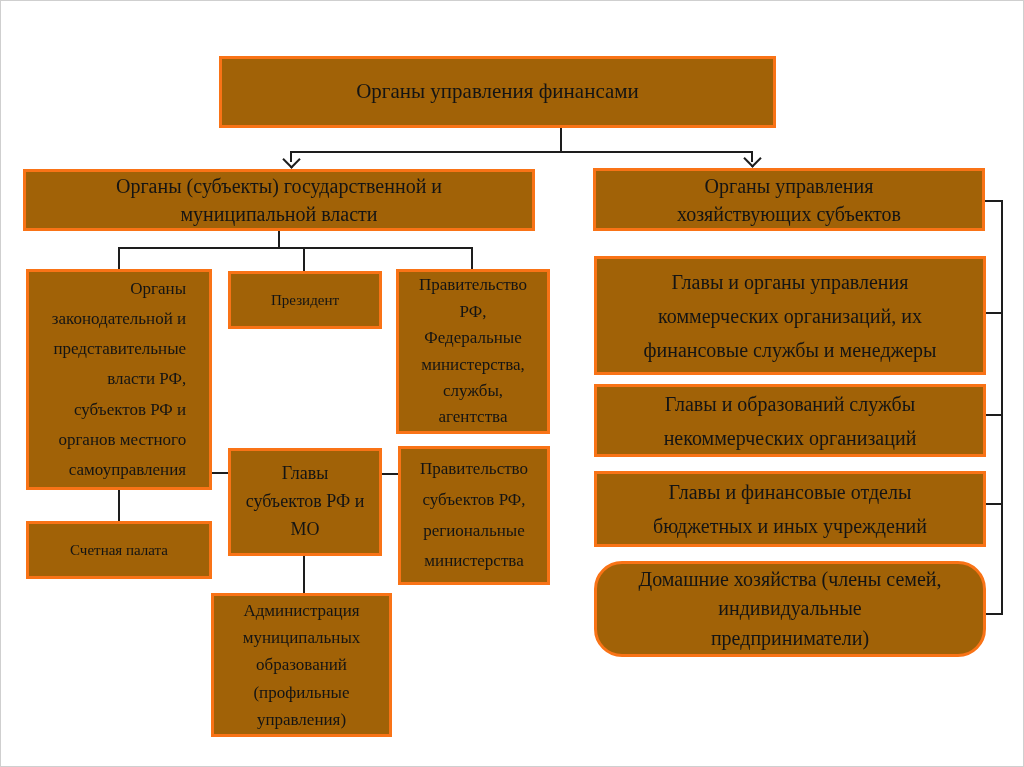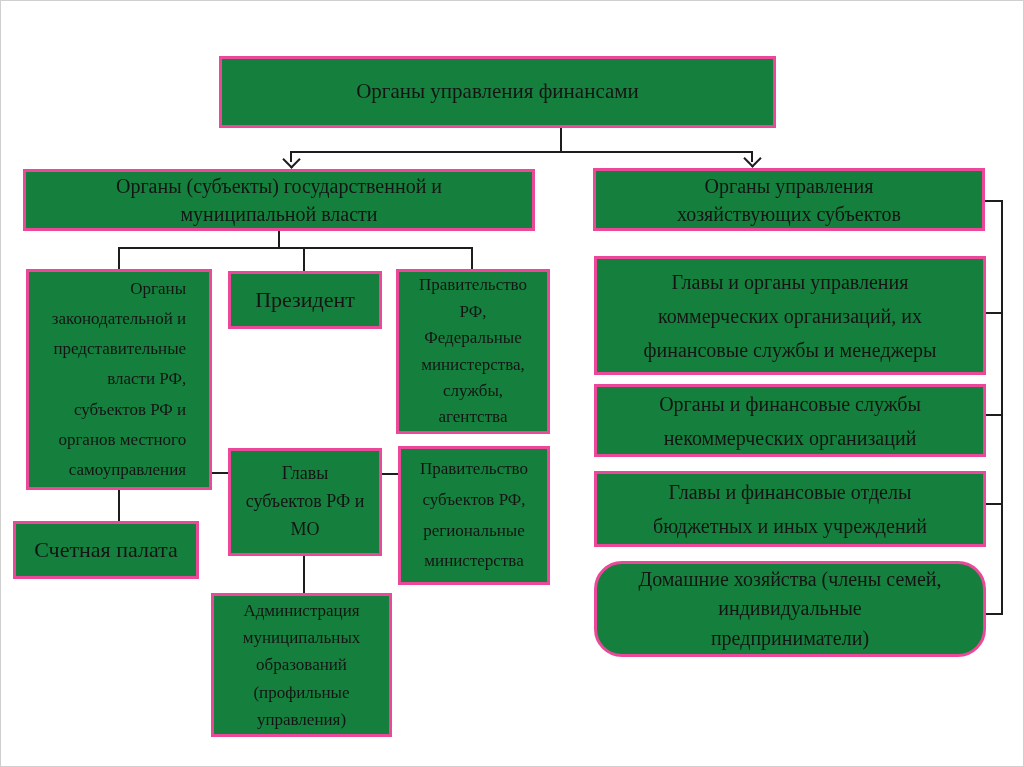--- a/index.html
+++ b/index.html
@@ -10,22 +10,22 @@
     background: #ffffff;
     border: 1px solid #cfcfcf;
     box-sizing: border-box;
     font-family: "Liberation Serif", "DejaVu Serif", serif;
     color: #141414;
     overflow: hidden;
   }
   .node {
     position: absolute;
     box-sizing: border-box;
-    border: 3px solid #ec4899;
-    background: #15803d;
+    border: 3px solid #f97316;
+    background: #a16207;
     display: flex;
     align-items: center;
     justify-content: center;
     text-align: center;
     white-space: pre-line;
     padding: 0 6px;
   }
   .node span { display: block; }
   .h-line, .v-line { position: absolute; background: #1d1d1d; }
   .h-line { height: 2px; }
@@ -37,21 +37,21 @@
     border-right: 2px solid #1d1d1d;
     border-bottom: 2px solid #1d1d1d;
     transform: rotate(45deg);
   }
   
   .fs-root  { font-size: 21px; line-height: 1.3; }
   .fs-main  { font-size: 20px; line-height: 1.4; }
   .fs-right { font-size: 20px; line-height: 1.7; }
   .fs-right-tight { font-size: 20px; line-height: 1.48; }
   .fs-leg   { font-size: 17px; line-height: 1.78; text-align: right; }
-  .fs-med   { font-size: 22px; line-height: 1.4; }
+  .fs-med   { font-size: 15px; line-height: 1.4; }
   .fs-sm    { font-size: 17px; line-height: 1.55; }
   .fs-sm2   { font-size: 17px; line-height: 1.8; }
   .fs-sm3   { font-size: 17px; line-height: 1.6; }
   .fs-heads { font-size: 18px; line-height: 1.55; }
 </style>
 </head>
 <body>
 
 <div class="canvas">
 
@@ -128,40 +128,40 @@
 МО</span>
   </div>
 
   <div class="node fs-sm2" style="left:397px; top:445px; width:152px; height:139px;">
     <span>Правительство
 субъектов РФ,
 региональные
 министерства</span>
   </div>
 
-  <div class="node fs-med" style="left:12px; top:520px; width:186px; height:58px;">
+  <div class="node fs-med" style="left:25px; top:520px; width:186px; height:58px;">
     <span>Счетная палата</span>
   </div>
 
   <div class="node fs-sm3" style="left:210px; top:592px; width:181px; height:144px;">
     <span>Администрация
 муниципальных
 образований
 (профильные
 управления)</span>
   </div>
 
   <div class="node fs-right" style="left:593px; top:255px; width:392px; height:119px;">
     <span>Главы и органы управления
 коммерческих организаций, их
 финансовые службы и менеджеры</span>
   </div>
 
   <div class="node fs-right" style="left:593px; top:383px; width:392px; height:73px;">
-    <span>Органы и финансовые службы
+    <span>Главы и образований службы
 некоммерческих организаций</span>
   </div>
 
   <div class="node fs-right" style="left:593px; top:470px; width:392px; height:76px;">
     <span>Главы и финансовые отделы
 бюджетных и иных учреждений</span>
   </div>
 
   <div class="node fs-right-tight" style="left:593px; top:560px; width:392px; height:96px;border-radius:28px;">
     <span>Домашние хозяйства (члены семей,

